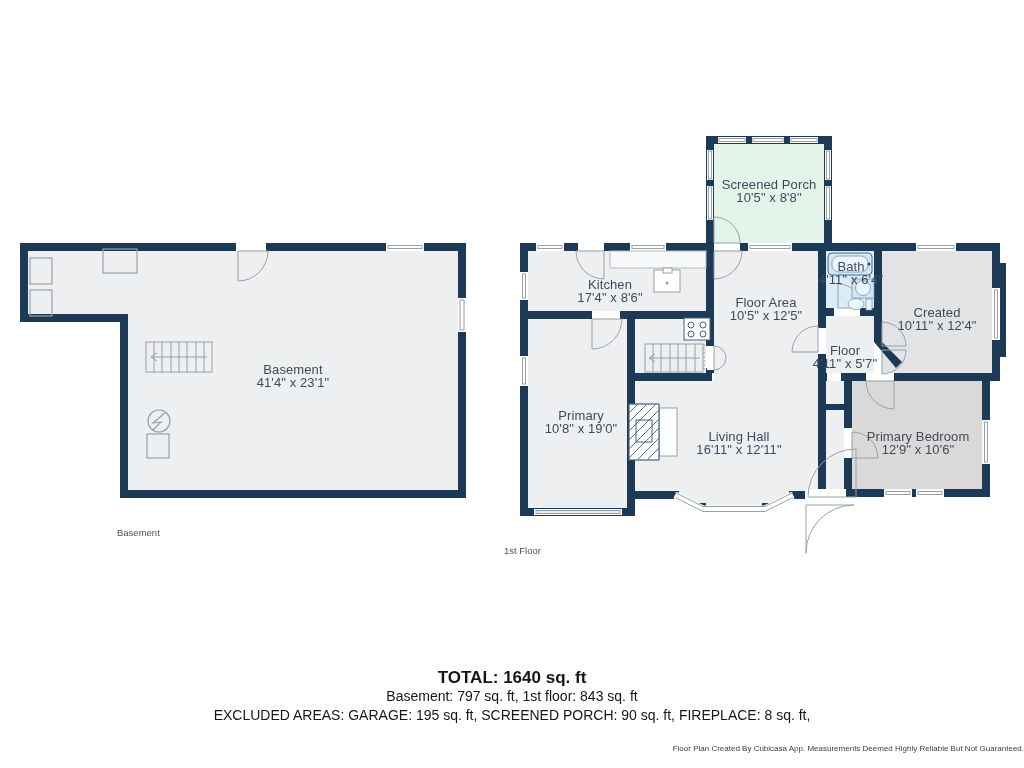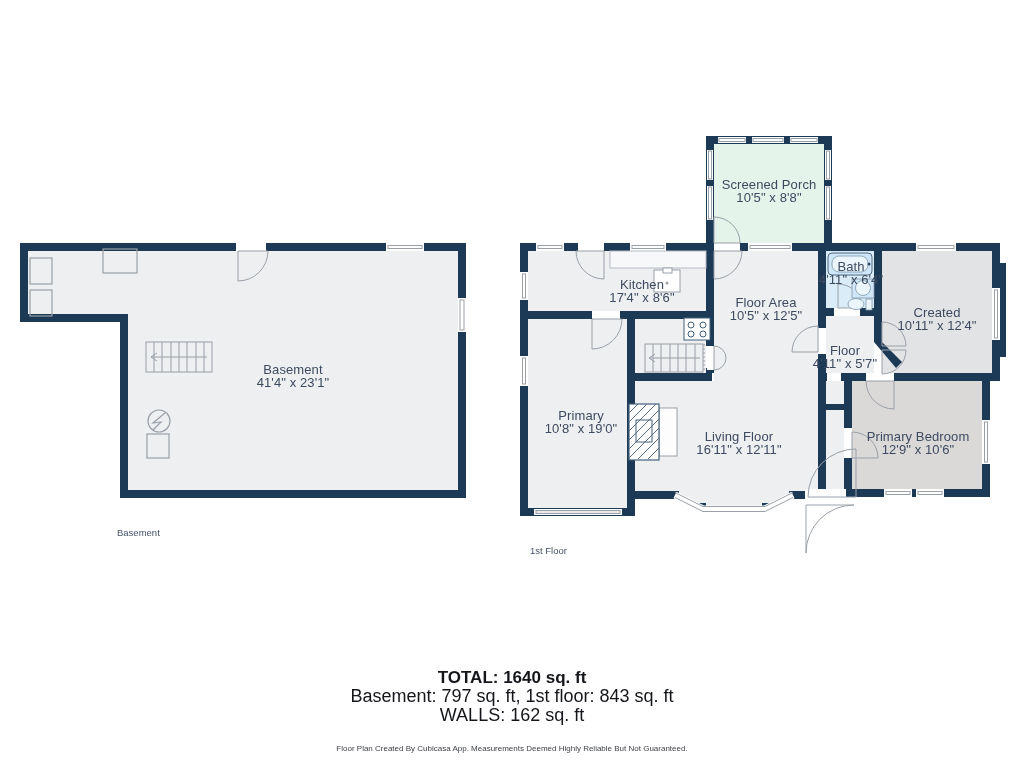--- a/index.html
+++ b/index.html
@@ -4,22 +4,22 @@
 <style>
   html,body{margin:0;padding:0;background:#fff;}
   .page{position:relative;width:1024px;height:768px;background:#ffffff;overflow:hidden;
         font-family:"Liberation Sans", sans-serif;outline:1px solid #e2e4e6;}
   svg{position:absolute;left:0;top:0;}
   .rlabel{position:absolute;transform:translate(-50%,-50%);text-align:center;white-space:nowrap;
           color:#3e4a5f;font-size:13px;line-height:13px;letter-spacing:.1px;z-index:5;}
   .caption{position:absolute;color:#46536b;font-size:9.5px;z-index:5;}
   .summary{position:absolute;left:0;top:668px;width:1024px;text-align:center;color:#14161a;z-index:5;}
   .summary .total{font-size:17px;font-weight:bold;line-height:19px;}
-  .summary .line{font-size:18px;line-height:18.5px;}
-  .credit{position:absolute;left:0;top:744px;width:1024px;text-align:center;color:#3c3f45;font-size:8px;z-index:5;}
+  .summary .line{font-size:14px;line-height:18.5px;}
+  .credit{position:absolute;left:0;top:744px;width:1024px;text-align:right;color:#3c3f45;font-size:8px;z-index:5;}
 </style>
 </head>
 <body>
 
 <div class="page">
 
 <svg width="1024" height="768" viewBox="0 0 1024 768">
 
   <g>
     <path d="M28,251 H458 V490 H128 V314 H28 Z" fill="#edeff1"></path>
@@ -243,21 +243,21 @@
 </svg>
 
 <div class="rlabel" style="left:293px;top:376px">
   <div>Basement</div>
   <div>41'4" x 23'1"</div>
 </div>
 <div class="rlabel" style="left:769px;top:191px">
   <div>Screened Porch</div>
   <div>10'5" x 8'8"</div>
 </div>
-<div class="rlabel" style="left:642px;top:291px">
+<div class="rlabel" style="left:610px;top:291px">
   <div>Kitchen</div>
   <div>17'4" x 8'6"</div>
 </div>
 <div class="rlabel" style="left:766px;top:309px">
   <div>Floor Area</div>
   <div>10'5" x 12'5"</div>
 </div>
 <div class="rlabel" style="left:851px;top:273px">
   <div>Bath</div>
   <div>4'11" x 6'4"</div>
@@ -268,32 +268,32 @@
 </div>
 <div class="rlabel" style="left:845px;top:357px">
   <div>Floor</div>
   <div>4'11" x 5'7"</div>
 </div>
 <div class="rlabel" style="left:581px;top:422px">
   <div>Primary</div>
   <div>10'8" x 19'0"</div>
 </div>
 <div class="rlabel" style="left:739px;top:443px">
-  <div>Living Floor</div>
+  <div>Living Hall</div>
   <div>16'11" x 12'11"</div>
 </div>
 <div class="rlabel" style="left:918px;top:443px">
   <div>Primary Bedroom</div>
   <div>12'9" x 10'6"</div>
 </div>
 
 <div class="caption" style="left:117px;top:527px">Basement</div>
-<div class="caption" style="left:530px;top:545px">1st Floor</div>
+<div class="caption" style="left:504px;top:545px">1st Floor</div>
 
 <div class="summary">
   <div class="total">TOTAL: 1640 sq. ft</div>
   <div class="line">Basement: 797 sq. ft, 1st floor: 843 sq. ft</div>
-  <div class="line">WALLS: 162 sq. ft</div>
+  <div class="line">EXCLUDED AREAS: GARAGE: 195 sq. ft, SCREENED PORCH: 90 sq. ft, FIREPLACE: 8 sq. ft,</div>
 </div>
 
 <div class="credit">Floor Plan Created By Cubicasa App. Measurements Deemed Highly Reliable But Not Guaranteed.</div>
 
 </div>
 
 </body></html>

